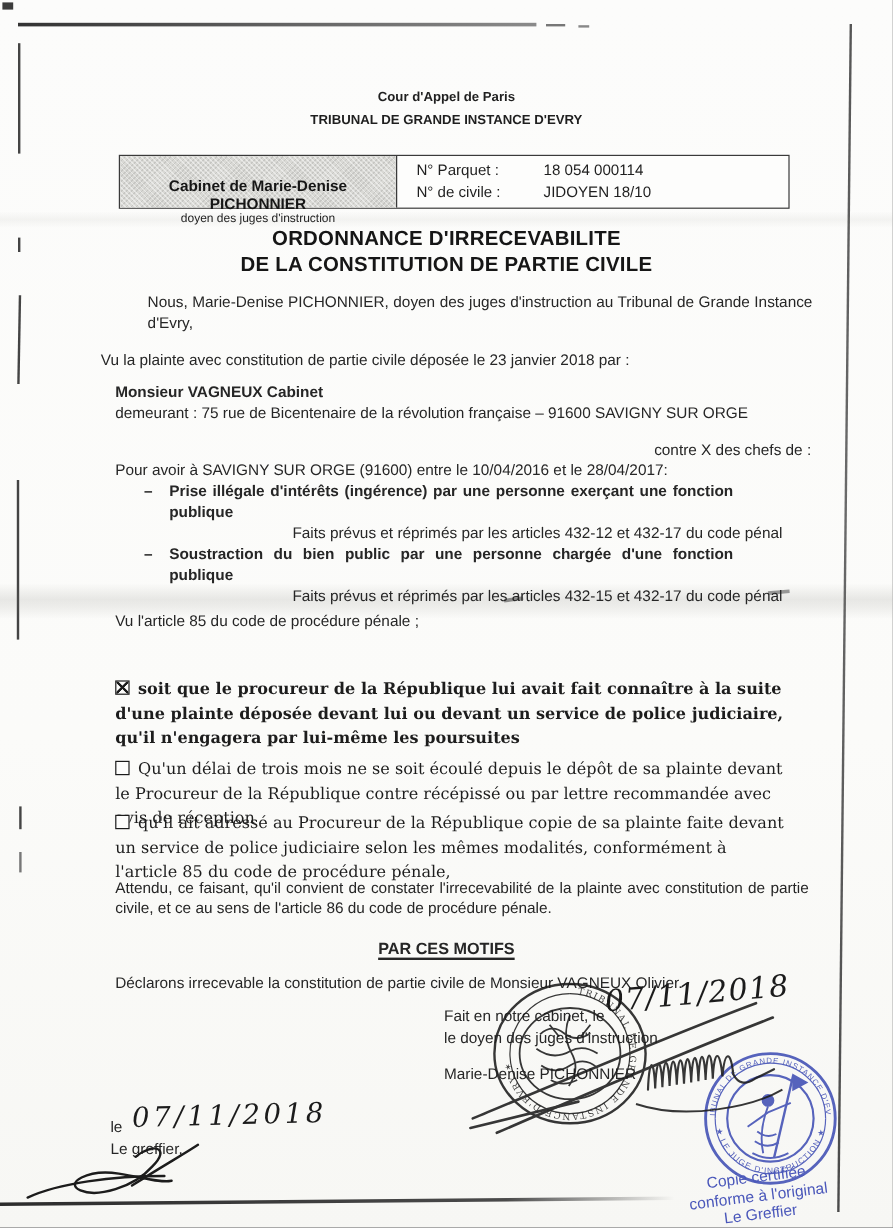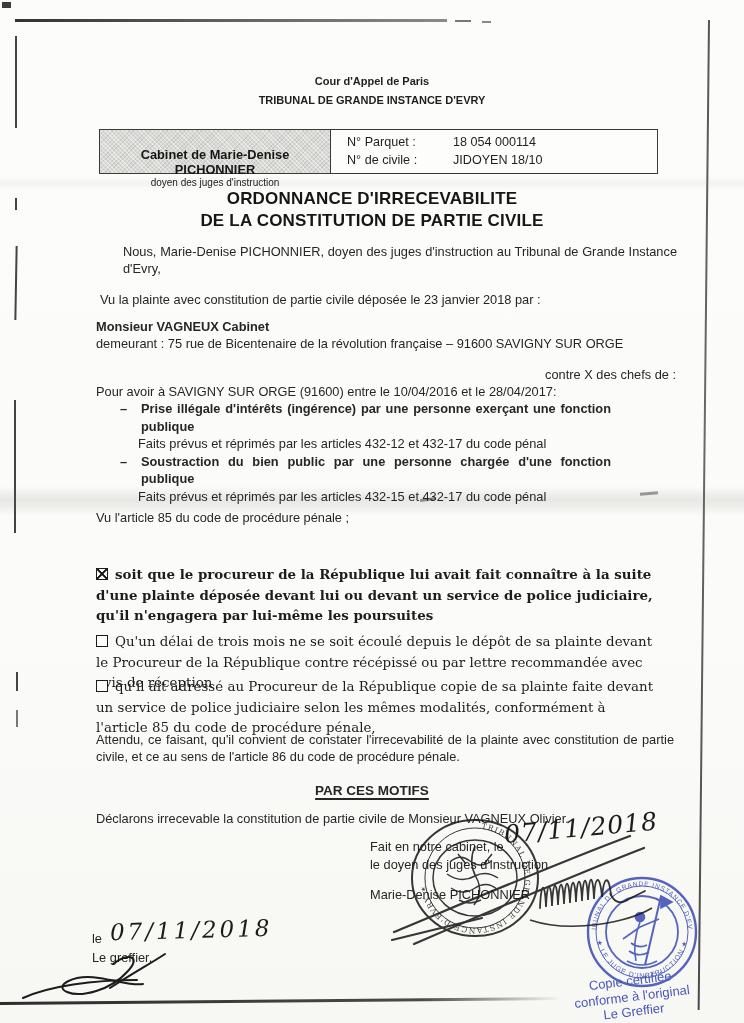--- a/index.html
+++ b/index.html
@@ -40,21 +40,21 @@
   .numrow{display:flex;line-height:18px;}
   .numrow .lab{width:106px;}
 
   
   .doctitle{left:0;top:188px;width:744px;font-size:17px;line-height:21.5px;font-weight:bold;color:#161616;letter-spacing:.2px;}
 
   
   .charge{display:flex;margin-left:24px;}
   .charge .mk{width:21px;font-weight:bold;flex:none;}
   .charge .tx{width:470px;font-weight:bold;text-align:justify;line-height:17.5px;}
-  .detail{margin-left:42px;line-height:17.5px;}
+  .detail{margin-left:42px;line-height:17.5px;text-align:right;}
 
   
   .cbox{display:inline-block;width:10px;height:10px;border:1.6px solid #1b1b1b;margin-right:7px;position:relative;top:1px;background:#fdfdfc;}
   .cbox.checked{
     background:
       linear-gradient(45deg, transparent 42%, #1b1b1b 46%, #1b1b1b 56%, transparent 60%),
       linear-gradient(-45deg, transparent 42%, #1b1b1b 46%, #1b1b1b 56%, transparent 60%),
       #fdfdfc;
   }
 
@@ -114,21 +114,21 @@
       </div>
     </div>
   </div>
 
   <div class="abs doctitle ctr">
     <div>ORDONNANCE D'IRRECEVABILITE</div>
     <div>DE LA CONSTITUTION DE PARTIE CIVILE</div>
   </div>
 
   <div class="abs t just" style="left:96px;top:243px;width:554px;margin-left:27px;">Nous, Marie-Denise PICHONNIER, doyen des juges d'instruction au Tribunal de Grande Instance d'Evry,</div>
-  <div class="abs t" style="left:100px;top:291px;width:580px;">Vu la plainte avec constitution de partie civile déposée le 23 janvier 2018 par  :</div>
+  <div class="abs t" style="left:84px;top:291px;width:580px;">Vu la plainte avec constitution de partie civile déposée le 23 janvier 2018 par  :</div>
   <div class="abs t b" style="left:96px;top:318px;width:580px;">Monsieur VAGNEUX Cabinet</div>
   <div class="abs t nowrap" style="left:96px;top:335px;">demeurant : 75 rue de Bicentenaire de la révolution française – 91600 SAVIGNY SUR ORGE</div>
   <div class="abs t" style="left:96px;top:366px;width:580px;text-align:right;">contre X des chefs de :</div>
   <div class="abs t" style="left:96px;top:383px;width:580px;">Pour avoir à SAVIGNY SUR ORGE (91600) entre le 10/04/2016 et le 28/04/2017:</div>
 
   <div class="abs t" style="left:96px;top:400px;width:556px;">
     <div class="charge">
       <span class="mk">–</span>
       <span class="tx">Prise illégale d'intérêts (ingérence) par une personne exerçant une fonction publique</span>
     </div>

